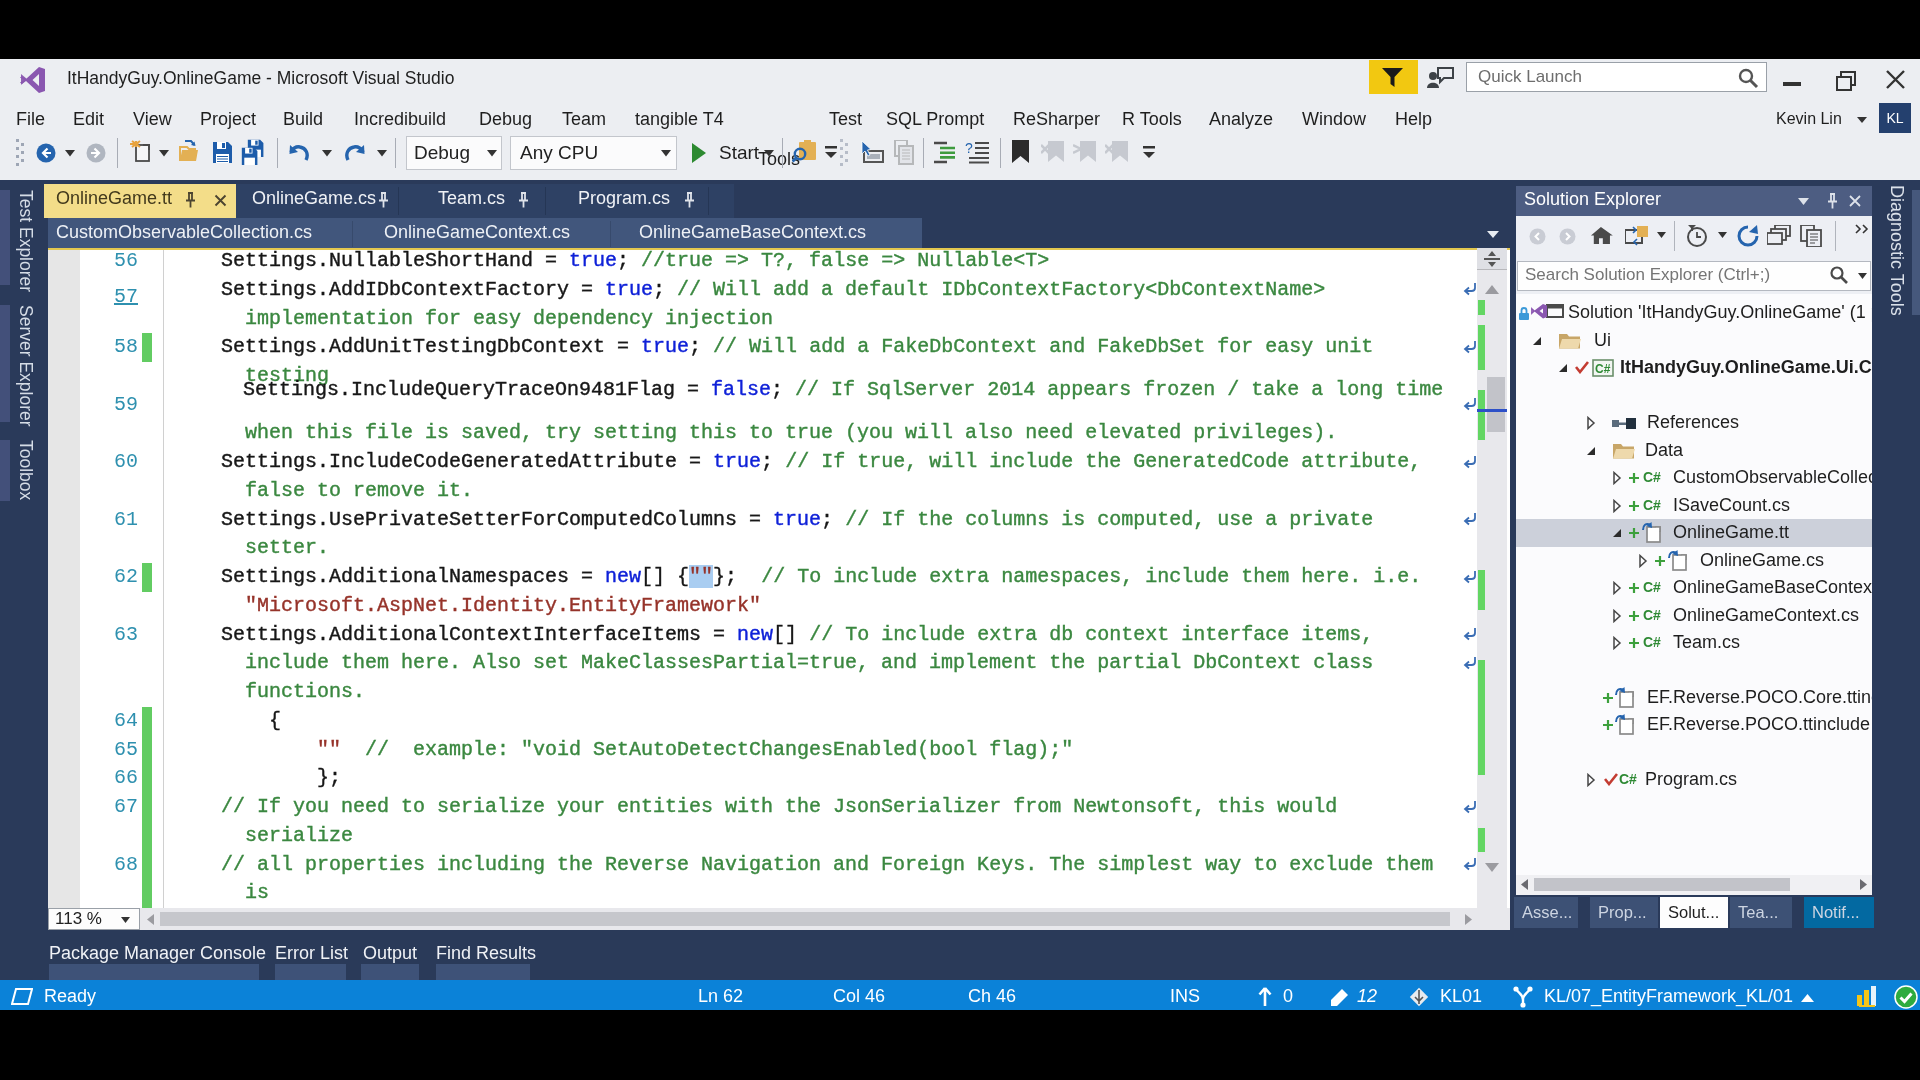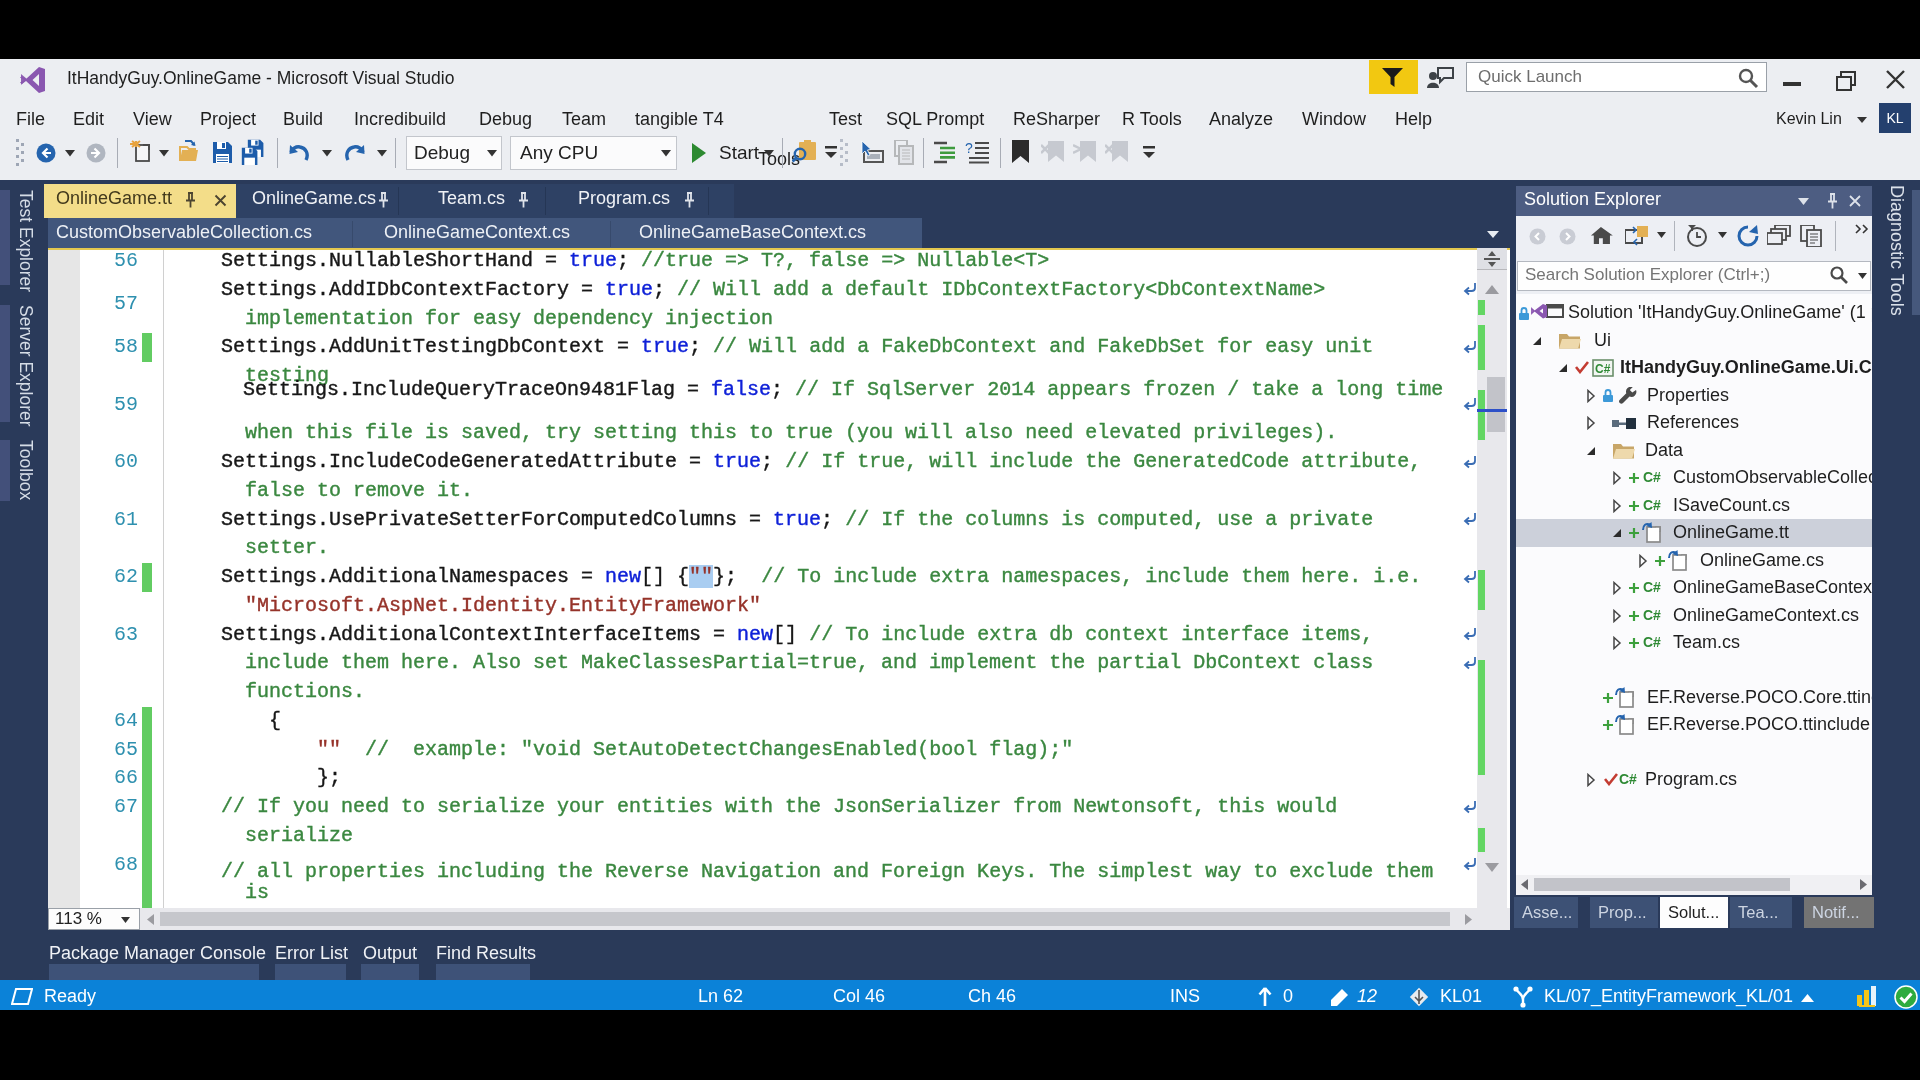--- a/index.html
+++ b/index.html
@@ -294,21 +294,21 @@
         <path d="M1 1 L7 8 L13 1 Z" fill="#e8ecf2"></path>
       </svg>
   </div>
 
   <div id="editor">
     <div class="abs" style="left:48px;top:189px;width:1462px;height:2px;background:#e3c74f;"></div>
     <div class="abs" style="left:48px;top:191px;width:1462px;height:658px;background:#ffffff;"></div>
     <div class="abs" style="left:48px;top:191px;width:32px;height:658px;background:#e6e6e6;"></div>
     <div class="abs" style="left:163px;top:191px;width:1px;height:658px;background:#d0d0d0;"></div>
     <div class="ln" style="top:188px;">56</div>
-    <div class="ln" style="top:231px;">57</div>
+    <div class="ln" style="top:224px;text-decoration:underline;">57</div>
     <div class="ln" style="top:274.2px;">58</div>
     <div class="ln" style="top:331.7px;">59</div>
     <div class="ln" style="top:389.2px;">60</div>
     <div class="ln" style="top:446.7px;">61</div>
     <div class="ln" style="top:504.1px;">62</div>
     <div class="ln" style="top:561.6px;">63</div>
     <div class="ln" style="top:647.8px;">64</div>
     <div class="ln" style="top:676.6px;font-family:Liberation Mono, monospace;">65</div>
     <div class="ln" style="top:705.3px;">66</div>
     <div class="ln" style="top:734.1px;">67</div>
@@ -330,21 +330,21 @@
     <div class="crow" style="top:504.1px;">Settings.AdditionalNamespaces = <span class="kw">new</span>[] {<span class="str" style="background:#a9cdf1;">""</span>};  <span class="com">// To include extra namespaces, include them here. i.e.</span></div>
     <div class="crow" style="top:532.9px;left:245px;"><span class="str">"Microsoft.AspNet.Identity.EntityFramework"</span></div>
     <div class="crow" style="top:561.6px;">Settings.AdditionalContextInterfaceItems = <span class="kw">new</span>[] <span class="com">// To include extra db context interface items,</span></div>
     <div class="crow" style="top:590.4px;left:245px;"><span class="com">include them here. Also set MakeClassesPartial=true, and implement the partial DbContext class</span></div>
     <div class="crow" style="top:619.1px;left:245px;"><span class="com">functions.</span></div>
     <div class="crow" style="top:647.8px;">    {</div>
     <div class="crow" style="top:676.6px;">        <span class="str">""</span>  <span class="com">//  example: "void SetAutoDetectChangesEnabled(bool flag);"</span></div>
     <div class="crow" style="top:705.3px;">        };</div>
     <div class="crow" style="top:734.1px;"><span class="com">// If you need to serialize your entities with the JsonSerializer from Newtonsoft, this would</span></div>
     <div class="crow" style="top:762.8px;left:245px;"><span class="com">serialize</span></div>
-    <div class="crow" style="top:791.5px;margin-top:7px;"><span class="com">// all properties including the Reverse Navigation and Foreign Keys. The simplest way to exclude them</span></div>
+    <div class="crow" style="top:791.5px;"><span class="com">// all properties including the Reverse Navigation and Foreign Keys. The simplest way to exclude them</span></div>
     <div class="crow" style="top:820.3px;left:245px;"><span class="com">is</span></div>
 
     <svg class="warr" style="left:1462px;top:222px" viewBox="0 0 16 16">
         <path d="M13 2 v5 c0 2 -1.5 3 -3.5 3 H4 M7 6.5 L3 10 L7 13.5" fill="none" stroke="#3a6db4" stroke-width="1.8"></path>
       </svg>
     <svg class="warr" style="left:1462px;top:280px" viewBox="0 0 16 16">
         <path d="M13 2 v5 c0 2 -1.5 3 -3.5 3 H4 M7 6.5 L3 10 L7 13.5" fill="none" stroke="#3a6db4" stroke-width="1.8"></path>
       </svg>
     <svg class="warr" style="left:1462px;top:337px" viewBox="0 0 16 16">
         <path d="M13 2 v5 c0 2 -1.5 3 -3.5 3 H4 M7 6.5 L3 10 L7 13.5" fill="none" stroke="#3a6db4" stroke-width="1.8"></path>
@@ -514,33 +514,20 @@
           </svg>
         <svg class="ti" style="left:59px;top:7px" width="14" height="13">
             <path d="M1 6 L5 11 L13 1" stroke="#c33c32" stroke-width="2.6" fill="none"></path>
           </svg>
         <svg class="ti" style="left:76px;top:5px" width="22" height="18">
             <rect x="1" y="1" width="20" height="16" fill="#f2f6f2" stroke="#6a8f6a" stroke-width="1.6"></rect>
             <text x="3" y="13.5" font-size="12" font-weight="bold" fill="#2f8a35" font-family="Liberation Sans">C#</text>
           </svg>
         <div class="ti tt" style="left:104px;font-weight:bold;">ItHandyGuy.OnlineGame.Ui.Co</div>
       </div>
-      <div class="trow" style="top:322.7px;">
-        <svg class="ti" style="left:70px;top:7px" width="10" height="14">
-            <path d="M2 1.5 L8 7 L2 12.5 Z" fill="none" stroke="#454545" stroke-width="1.5"></path>
-          </svg>
-        <svg class="ti" style="left:86px;top:6px" width="12" height="15">
-            <rect x="1" y="7" width="10" height="7" rx="1" fill="#3c99d8"></rect>
-            <path d="M3.5 7 V4.5 a2.5 2.5 0 0 1 5 0 V7" fill="none" stroke="#3c99d8" stroke-width="1.8"></path>
-          </svg>
-        <svg class="ti" style="left:100px;top:5px" width="22" height="18">
-            <path d="M20 3 a5 5 0 0 1 -6.5 6.5 L7 16 a2.2 2.2 0 0 1 -3.2 -3.2 L10.3 6.3 A5 5 0 0 1 16.8 0 l-3 3 l2.5 2.5 z" fill="#4a4a4a"></path>
-          </svg>
-        <div class="ti tt" style="left:131px;">Properties</div>
-      </div>
       <div class="trow" style="top:377.7px;">
         <svg class="ti" style="left:70px;top:9px" width="11" height="11">
             <path d="M9 1 L9 9 L1 9 Z" fill="#2b2b2b"></path>
           </svg>
         <svg class="ti" style="left:96px;top:5px" width="23" height="17">
             <path d="M1 2 h8 l2 2.5 h11 v12 h-21 z" fill="#c8a668"></path>
             <path d="M1 16.5 L4 7 h19 l-3 9.5 z" fill="#eed9ac"></path>
           </svg>
         <div class="ti tt" style="left:129px;">Data</div>
       </div>
@@ -677,21 +664,21 @@
       </svg>
     <div class="abs" style="left:1534px;top:819px;width:256px;height:13px;background:#c2c3c9;"></div>
     <svg class="abs" style="left:1859px;top:819px" width="9" height="13">
         <path d="M1 1 L8 6.5 L1 12 Z" fill="#6a6a70"></path>
       </svg>
 
     <div class="abs" style="left:1514px;top:838px;width:64px;height:31px;background:#3d5175;color:#cdd5e2;font-size:16.5px;"><span style="margin-left:8px;line-height:31px;">Asse...</span></div>
     <div class="abs" style="left:1590px;top:838px;width:68px;height:31px;background:#3d5175;color:#cdd5e2;font-size:16.5px;"><span style="margin-left:8px;line-height:31px;">Prop...</span></div>
     <div class="abs" style="left:1660px;top:838px;width:68px;height:31px;background:#fdfdfd;color:#1e1e1e;font-size:16.5px;"><span style="margin-left:8px;line-height:31px;">Solut...</span></div>
     <div class="abs" style="left:1730px;top:838px;width:62px;height:31px;background:#3d5175;color:#cdd5e2;font-size:16.5px;"><span style="margin-left:8px;line-height:31px;">Tea...</span></div>
-    <div class="abs" style="left:1804px;top:838px;width:70px;height:31px;background:#737373;color:#cdd5e2;font-size:16.5px;"><span style="margin-left:8px;line-height:31px;">Notif...</span></div>
+    <div class="abs" style="left:1804px;top:838px;width:70px;height:31px;background:#0369a1;color:#cdd5e2;font-size:16.5px;"><span style="margin-left:8px;line-height:31px;">Notif...</span></div>
 
     <div class="abs" style="left:1912px;top:131px;width:8px;height:125px;background:#46587c;"></div>
     <div class="abs" style="left:1881px;top:126px;width:26px;height:200px;color:#dbe1ea;font-size:18px;writing-mode:vertical-rl;">Diagnostic Tools</div>
   </div>
 
   <div id="leftstrip">
     <div class="abs" style="left:0;top:131px;width:10px;height:95px;background:#43507a;"></div>
     <div class="abs" style="left:0;top:246px;width:10px;height:117px;background:#43507a;"></div>
     <div class="abs" style="left:0;top:381px;width:10px;height:61px;background:#43507a;"></div>
     <div class="abs" style="left:12px;top:131px;width:24px;height:160px;color:#d5dce6;font-size:17.5px;writing-mode:vertical-rl;white-space:nowrap;">Test Explorer</div>

